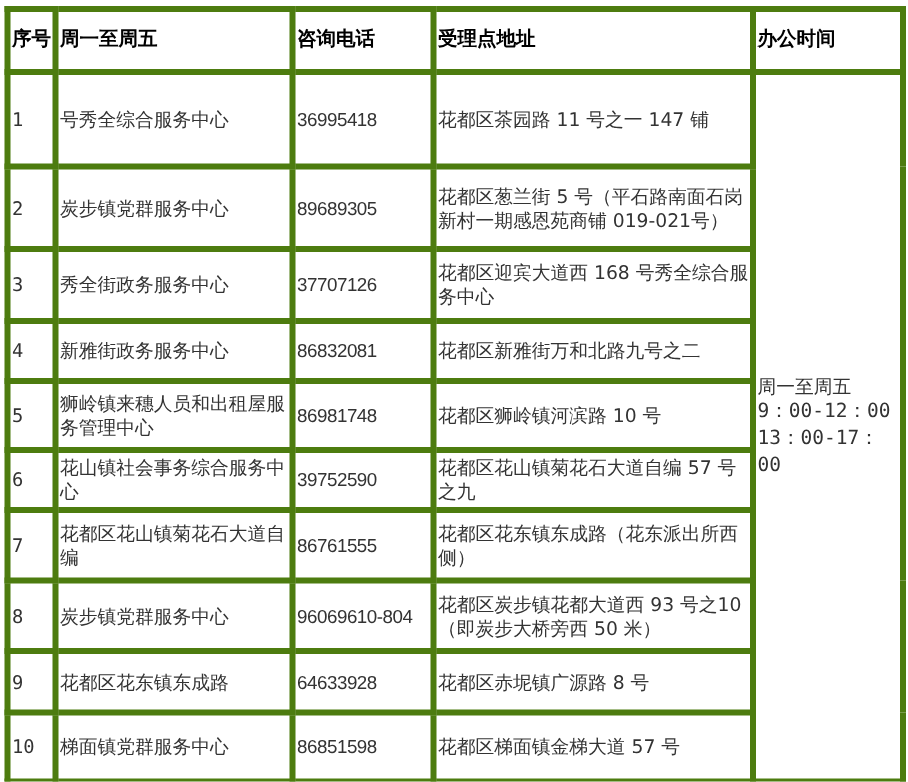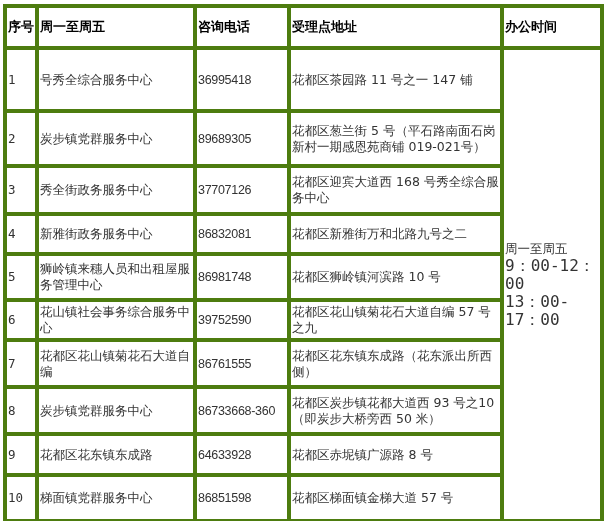--- a/index.html
+++ b/index.html
@@ -6,21 +6,21 @@
     body { width:605px; height:521px; position:relative; overflow:hidden;
            font-family:"DejaVu Sans","Liberation Sans",sans-serif; color:#222; }
     table.grid { position:absolute; left:3px; top:4px; border-collapse:collapse;
                  table-layout:fixed; width:597px; }
     table.grid td, table.grid th { border:4px solid #4d7c0f; padding:0 1px; text-align:left;
                  vertical-align:middle; font-size:12.5px; line-height:16px; color:#333; }
     table.grid th { font-weight:bold; font-size:13px; color:#000; height:38px; }
     td.num { font-family:"DejaVu Sans Mono","Liberation Mono",monospace; font-size:11.5px; }
     td.phone { font-family:Liberation Sans, sans-serif; font-size:11.5px; letter-spacing:-0.3px; }
     td.hours { font-size:14px; line-height:17px; }
-    td.hours .t { font-family:"DejaVu Sans Mono","Liberation Mono",monospace; font-size:16px; display:block; line-height:18px; }
+    td.hours .t { font-family:"DejaVu Sans Mono","Liberation Mono",monospace; font-size:13px; display:block; line-height:18px; }
     td.hours .d { display:block; }
   </style>
 </head>
 <body>
 
 <table class="grid">
   <colgroup>
     <col style="width:32px">
     <col style="width:158px">
     <col style="width:94px">
@@ -80,21 +80,21 @@
     </tr>
     <tr style="height:47px">
       <td class="num">7</td>
       <td>花都区花山镇菊花石大道自编</td>
       <td class="phone">86761555</td>
       <td>花都区花东镇东成路（花东派出所西侧）</td>
     </tr>
     <tr style="height:47px">
       <td class="num">8</td>
       <td>炭步镇党群服务中心</td>
-      <td class="phone">86733668-360</td>
+      <td class="phone">96069610-804</td>
       <td>花都区炭步镇花都大道西 93 号之10（即炭步大桥旁西 50 米）</td>
     </tr>
     <tr style="height:41px">
       <td class="num">9</td>
       <td>花都区花东镇东成路</td>
       <td class="phone">64633928</td>
       <td>花都区赤坭镇广源路 8 号</td>
     </tr>
     <tr style="height:46px">
       <td class="num">10</td>

